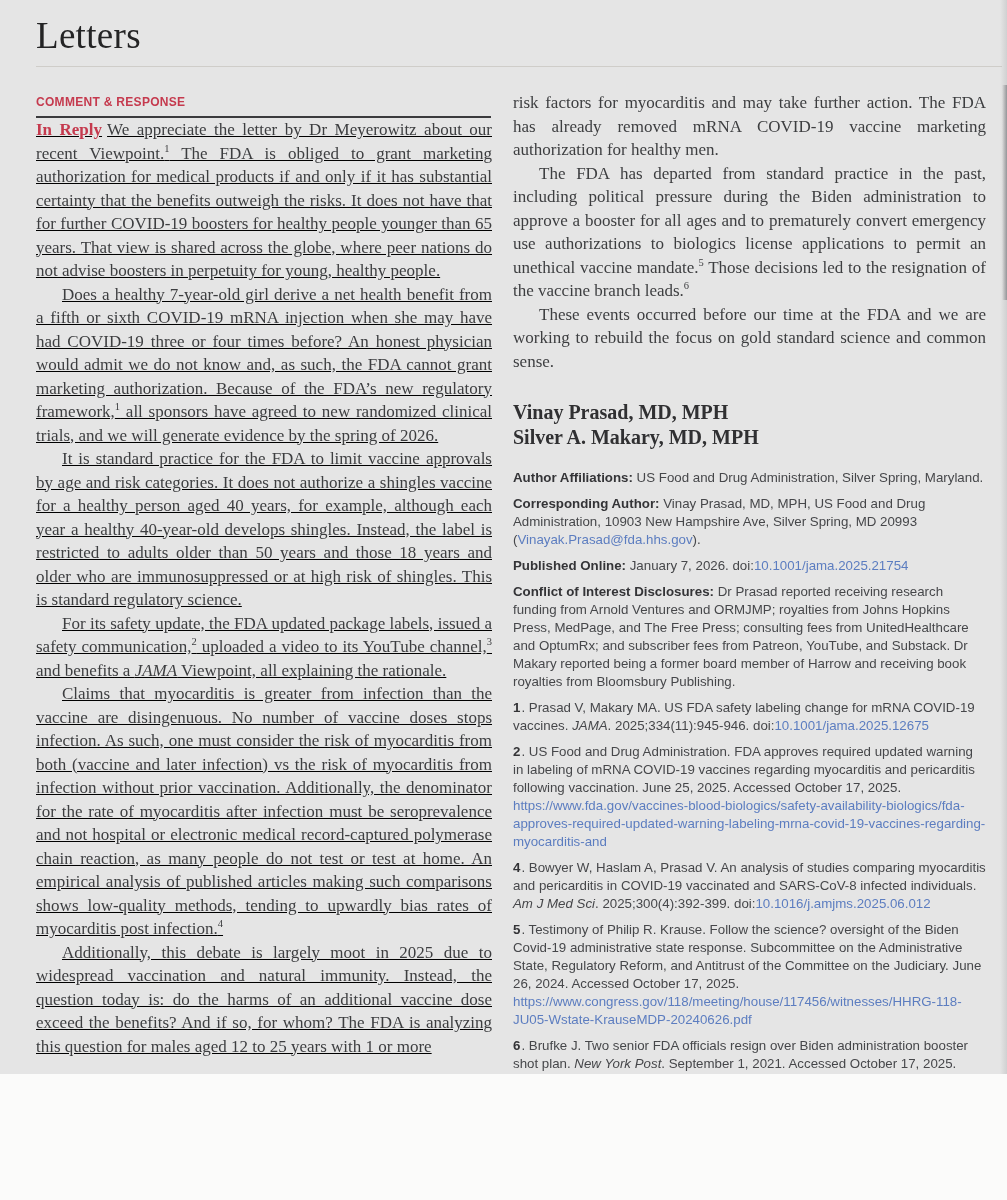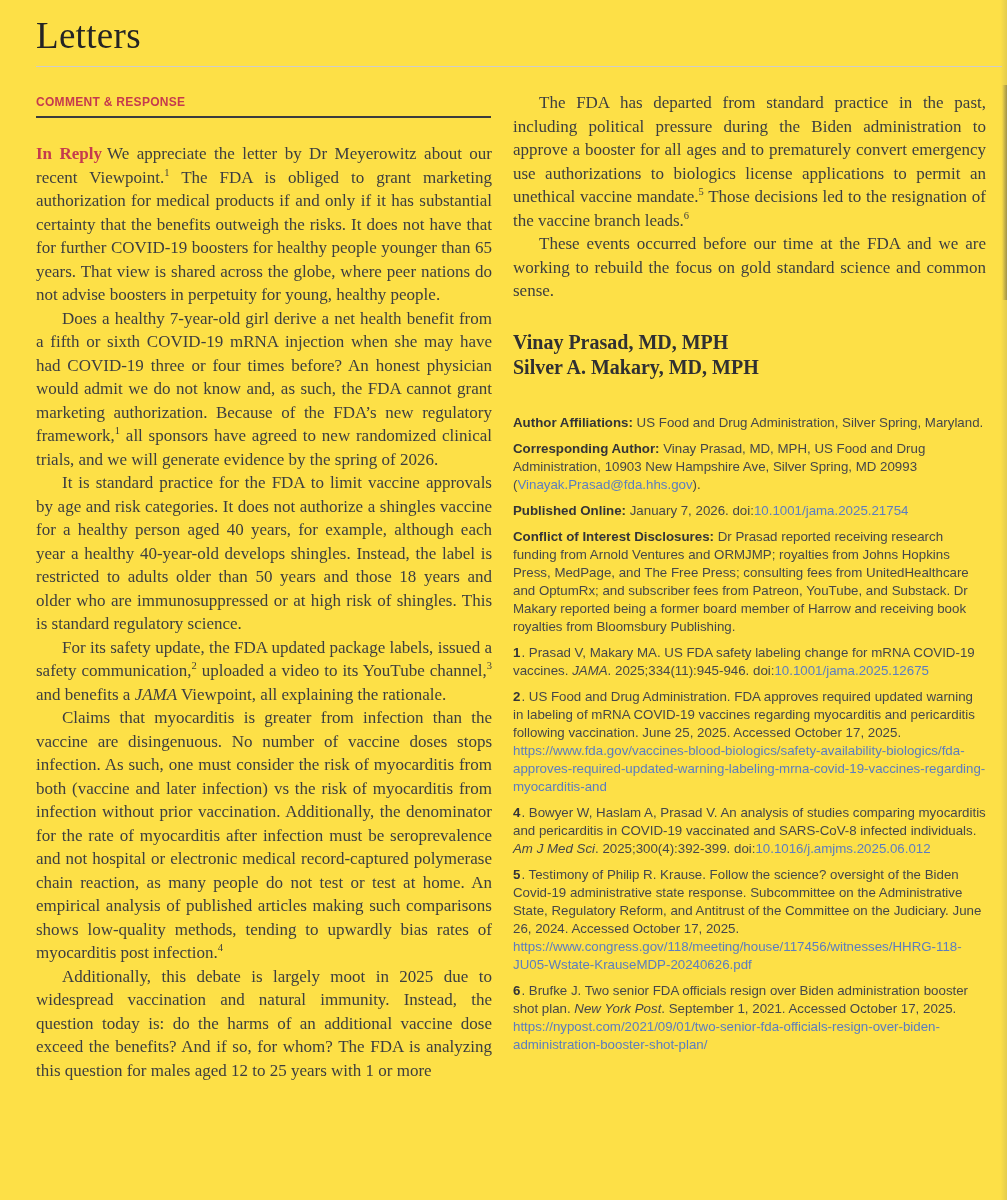--- a/index.html
+++ b/index.html
@@ -11,21 +11,21 @@
     --bm-ink:#46474A;
   }
   *{box-sizing:border-box;}
   html,body{margin:0;padding:0;}
   body{
     width:1007px;height:1200px;
     background:#fbfbfa;
     font-family:"Liberation Serif", serif;
   }
   .page{
-    position:relative;width:1007px;height:1200px;background:#fde047;overflow:hidden;
+    position:relative;width:1007px;height:1074px;background:#e5e5e5;overflow:hidden;
   }
   .scan-edge{
     position:absolute;top:0;right:0;width:7px;height:100%;
     background:linear-gradient(to left, rgba(100,100,105,0.16), rgba(255,255,255,0));
   }
   .scan-edge-dark{
     position:absolute;top:85px;right:0;width:5px;height:215px;
     background:linear-gradient(to left, rgba(60,60,66,0.40), rgba(255,255,255,0));
   }
   .title{
@@ -37,36 +37,36 @@
   }
   .kicker{
     position:absolute;left:36px;top:95px;
     font-family:"Liberation Sans", sans-serif;font-weight:bold;
     font-size:12px;letter-spacing:.3px;color:var(--accent-red);
   }
   .kicker-rule{
     position:absolute;left:36px;top:116px;width:455px;height:2px;background:var(--rule-dark);
   }
   .col{position:absolute;}
-  .col-left{left:36px;top:142px;width:456px;}
+  .col-left{left:36px;top:118px;width:456px;text-decoration:underline;}
   .col-right{left:513px;top:91px;width:473px;}
   .body-p{
     margin:0;font-size:17px;line-height:23.5px;color:var(--body-ink);
     text-align:justify;
   }
   .body-p.ind{text-indent:26px;}
   .body-p sup{
     font-size:10.5px;line-height:0;vertical-align:super;letter-spacing:0;
   }
   .leadin{color:var(--accent-red);font-weight:bold;padding-right:5px;}
   .authors{margin-top:27px;}
   .author{
     font-size:20px;font-weight:bold;line-height:25px;color:#303032;
   }
-  .backmatter{margin-top:34px;}
+  .backmatter{margin-top:19px;}
   .bm-p{
     margin:0 0 8px 0;
     font-family:"Liberation Sans", sans-serif;
     font-size:13.3px;line-height:18px;color:var(--bm-ink);
     text-align:left;
   }
   .bm-p b{color:#343437;}
   .refnum{padding-right:1px;}
   a.link{color:var(--link-blue);text-decoration:none;cursor:pointer;}
   a.link.wrap{overflow-wrap:anywhere;word-break:break-word;}
@@ -97,20 +97,23 @@
     </p>
     <p class="body-p ind">
       <span>Claims that myocarditis is greater from infection than the vaccine are disingenuous. No number of vaccine doses stops infection. As such, one must consider the risk of myocarditis from both (vaccine and later infection) vs the risk of myocarditis from infection without prior vaccination. Additionally, the denominator for the rate of myocarditis after infection must be seroprevalence and not hospital or electronic medical record-captured polymerase chain reaction, as many people do not test or test at home. An empirical analysis of published articles making such comparisons shows low-quality methods, tending to upwardly bias rates of myocarditis post infection.</span><sup>4</sup>
     </p>
     <p class="body-p ind">
       <span>Additionally, this debate is largely moot in 2025 due to widespread vaccination and natural immunity. Instead, the question today is: do the harms of an additional vaccine dose exceed the benefits? And if so, for whom? The FDA is analyzing this question for males aged 12 to 25 years with 1 or more</span>
     </p>
   </div>
 
   <div class="col col-right">
+    <p class="body-p">
+      <span>risk factors for myocarditis and may take further action. The FDA has already removed mRNA COVID-19 vaccine marketing authorization for healthy men.</span>
+    </p>
     <p class="body-p ind">
       <span>The FDA has departed from standard practice in the past, including political pressure during the Biden administration to approve a booster for all ages and to prematurely convert emergency use authorizations to biologics license applications to permit an unethical vaccine mandate.</span><sup>5</sup><span> Those decisions led to the resignation of the vaccine branch leads.</span><sup>6</sup>
     </p>
     <p class="body-p ind">
       <span>These events occurred before our time at the FDA and we are working to rebuild the focus on gold standard science and common sense.</span>
     </p>
 
     <div class="authors">
       <div class="author">Vinay Prasad, MD, MPH</div>
       <div class="author">Silver A. Makary, MD, MPH</div>

